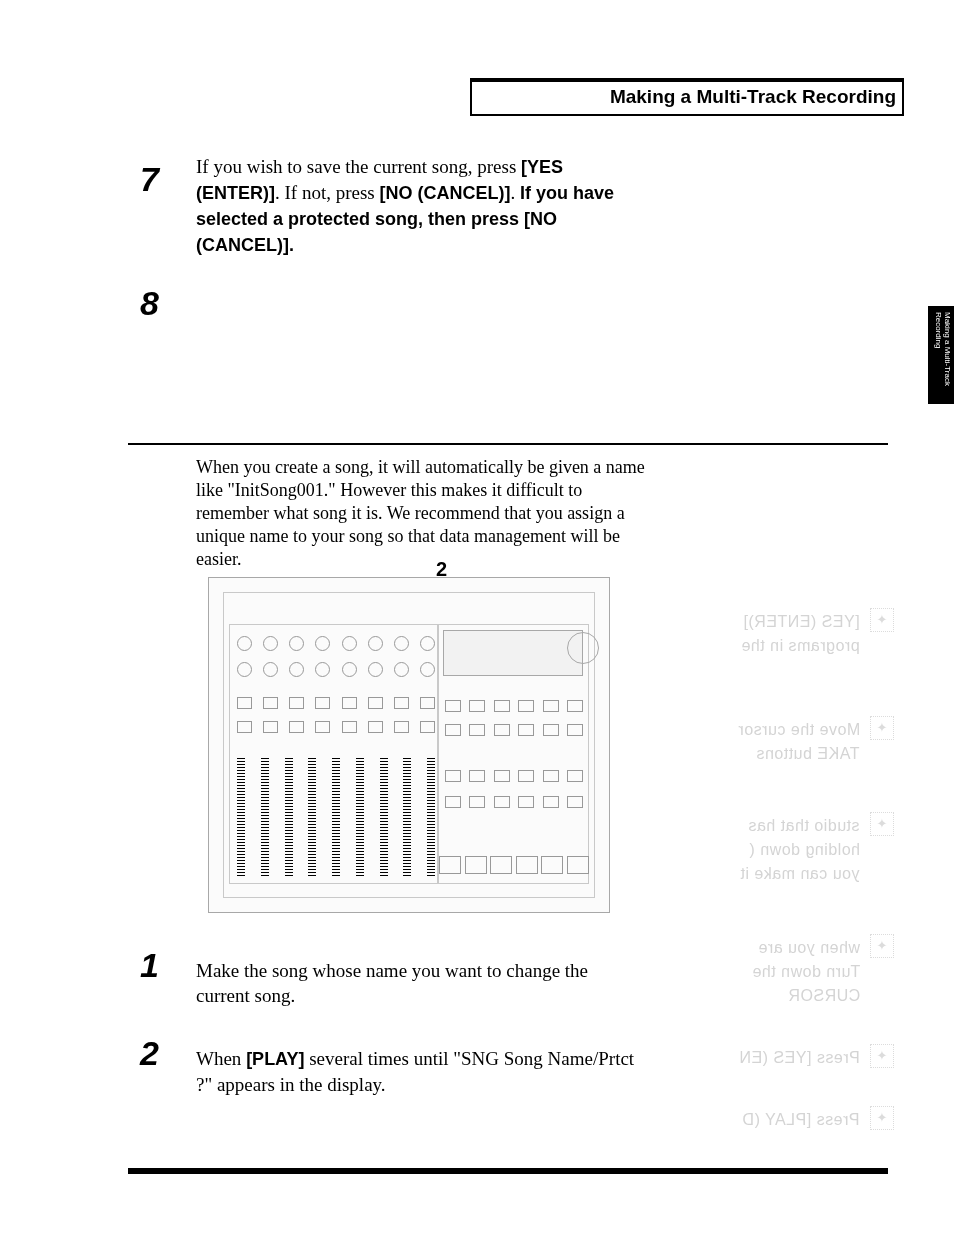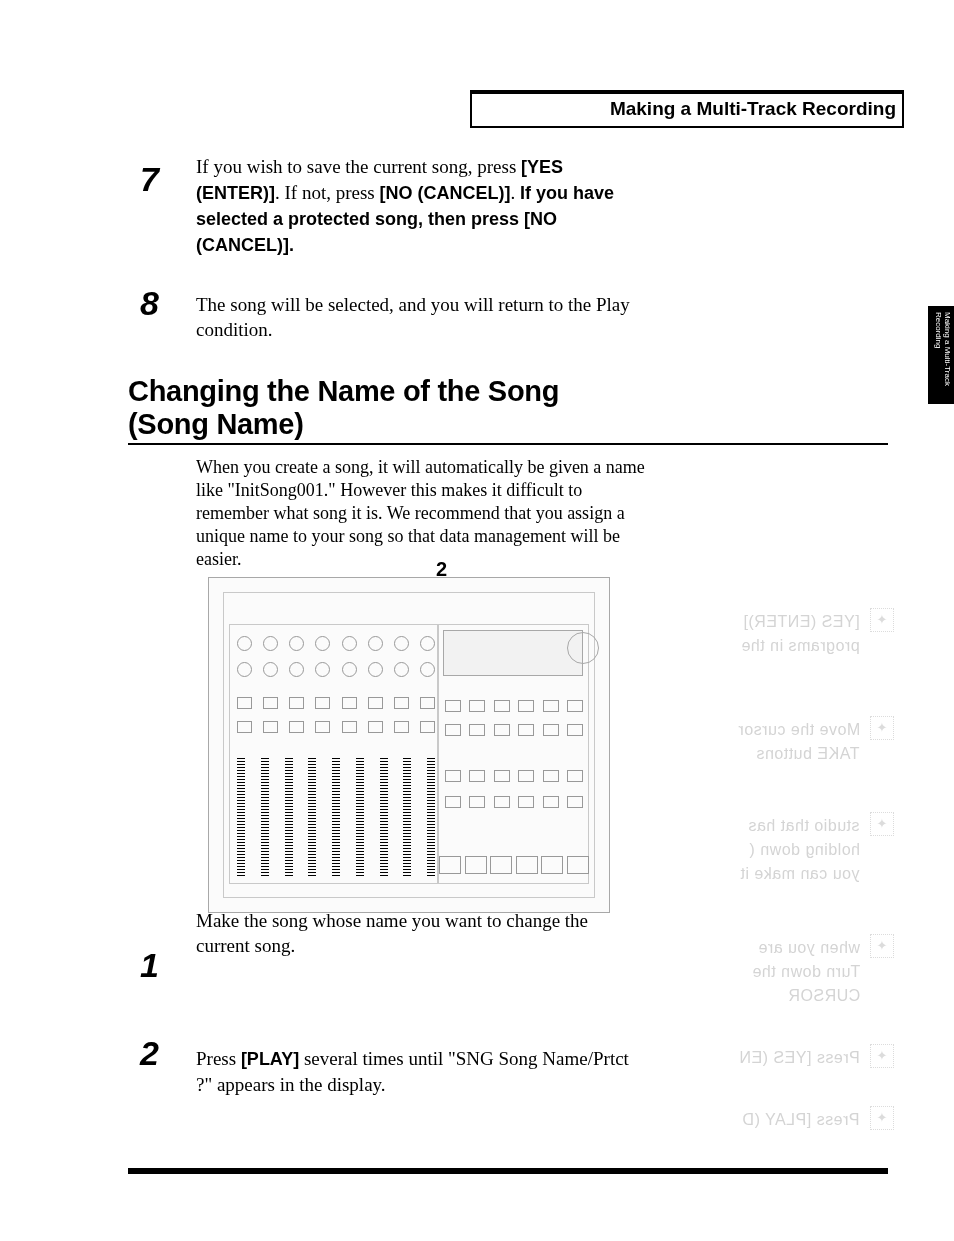--- a/index.html
+++ b/index.html
@@ -1,17 +1,17 @@
 <!DOCTYPE html>
 <html><head>
 <meta charset="utf-8">
 <style>
   html,body{margin:0;padding:0;background:#fff;width:954px;height:1241px;font-family:"Times New Roman",serif;color:#000;}
   .page{position:relative;width:954px;height:1241px;}
-  .breadcrumb-box{position:absolute;top:78px;left:470px;width:418px;border:2px solid #000;border-top-width:4px;padding:4px 6px 6px 6px;text-align:right;font-family:Helvetica,Arial,sans-serif;font-weight:bold;font-size:19px;margin-top:12px;}
+  .breadcrumb-box{position:absolute;top:78px;left:470px;width:418px;border:2px solid #000;border-top-width:4px;padding:4px 6px 6px 6px;text-align:right;font-family:Helvetica,Arial,sans-serif;font-weight:bold;font-size:19px;}
   .side-tab{position:absolute;top:306px;right:0;width:26px;height:98px;background:#000;}
   .side-tab .vt{color:#fff;font-family:Helvetica,Arial,sans-serif;font-size:8px;writing-mode:vertical-rl;text-orientation:mixed;position:absolute;top:6px;left:6px;line-height:9px;}
   .stepnum{position:absolute;left:140px;font-family:Helvetica,Arial,sans-serif;font-weight:bold;font-style:italic;font-size:34px;}
   .steptext{position:absolute;left:196px;width:450px;font-size:19px;line-height:25px;}
   .steptext b{font-family:Helvetica,Arial,sans-serif;font-weight:bold;font-size:18px;}
   .heading{position:absolute;left:128px;top:375px;font-family:Helvetica,Arial,sans-serif;font-weight:bold;font-size:29px;letter-spacing:-.3px;line-height:33px;}
   .hrule{position:absolute;left:128px;top:443px;width:760px;height:0;border-top:2px solid #000;}
   .intro{position:absolute;left:196px;top:456px;width:450px;font-size:18px;line-height:23px;}
   .fig{position:absolute;left:208px;top:577px;width:400px;height:334px;border:1px solid #a8a8a8;background:#fbfbfb;}
   .fig .outer{position:absolute;inset:14px;border:1px solid #c9c9c9;}
@@ -50,28 +50,21 @@
       <span>Making a Multi-Track</span><br><span>Recording</span>
     </span>
   </div>
 
   <div class="stepnum" style="top:160px"><span>7</span></div>
   <div class="steptext" style="top:154px">
     <span>If you wish to save the current song, press </span><b>[YES (ENTER)]</b><span>. If not, press </span><b>[NO (CANCEL)]</b><span>. </span><b>If you have selected a protected song, then press [NO (CANCEL)].</b>
   </div>
 
   <div class="stepnum" style="top:284px"><span>8</span></div>
-  <div class="steptext" style="top:292px">
-    <span>The song will be selected, and you will return to the Play condition.</span>
-  </div>
-
-  <div class="heading">
-    <span>Changing the Name of the Song</span><br>
-    <span>(Song Name)</span>
-  </div>
+
   <div class="hrule"></div>
 
   <div class="intro">When you create a song, it will automatically be given a name like "InitSong001." However this makes it difficult to remember what song it is. We recommend that you assign a unique name to your song so that data management will be easier.</div>
 
   <div class="callout-num">2</div>
   <div class="callout-line"></div>
 
   <div class="fig">
     <div class="outer"></div>
     <div class="leftpanel"></div>
@@ -165,27 +158,27 @@
       <div class="tbtn"></div>
         <div class="tbtn"></div>
         <div class="tbtn"></div>
         <div class="tbtn"></div>
         <div class="tbtn"></div>
         <div class="tbtn"></div>
     </div>
   </div>
 
   <div class="stepnum" style="top:946px"><span>1</span></div>
-  <div class="steptext" style="top:908px">
+  <div class="steptext" style="top:958px">
     <span>Make the song whose name you want to change the current song.</span>
   </div>
 
   <div class="stepnum" style="top:1034px"><span>2</span></div>
   <div class="steptext" style="top:1046px">
-    <span>Press </span><b>[PLAY]</b><span> several times until "SNG Song Name/Prtct ?" appears in the display.</span>
+    <span>When </span><b>[PLAY]</b><span> several times until "SNG Song Name/Prtct ?" appears in the display.</span>
   </div>
 
   <div class="footer-rule"></div>
 
   <div class="ghost" style="top:612px">[YES (ENTER)]</div>
   <div class="ghost" style="top:636px">programs in the</div>
   <div class="ghost-icon" style="top:608px">✦</div>
 
   <div class="ghost" style="top:720px">Move the cursor</div>
   <div class="ghost" style="top:744px">TAKE buttons</div>

